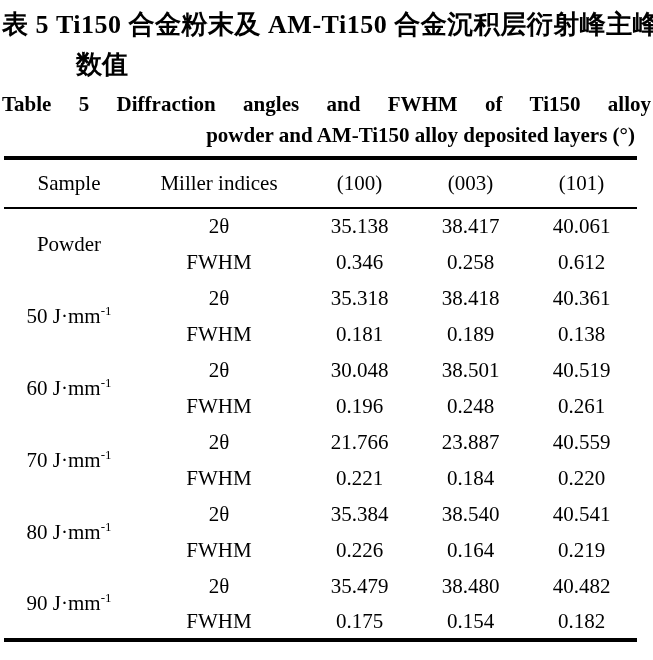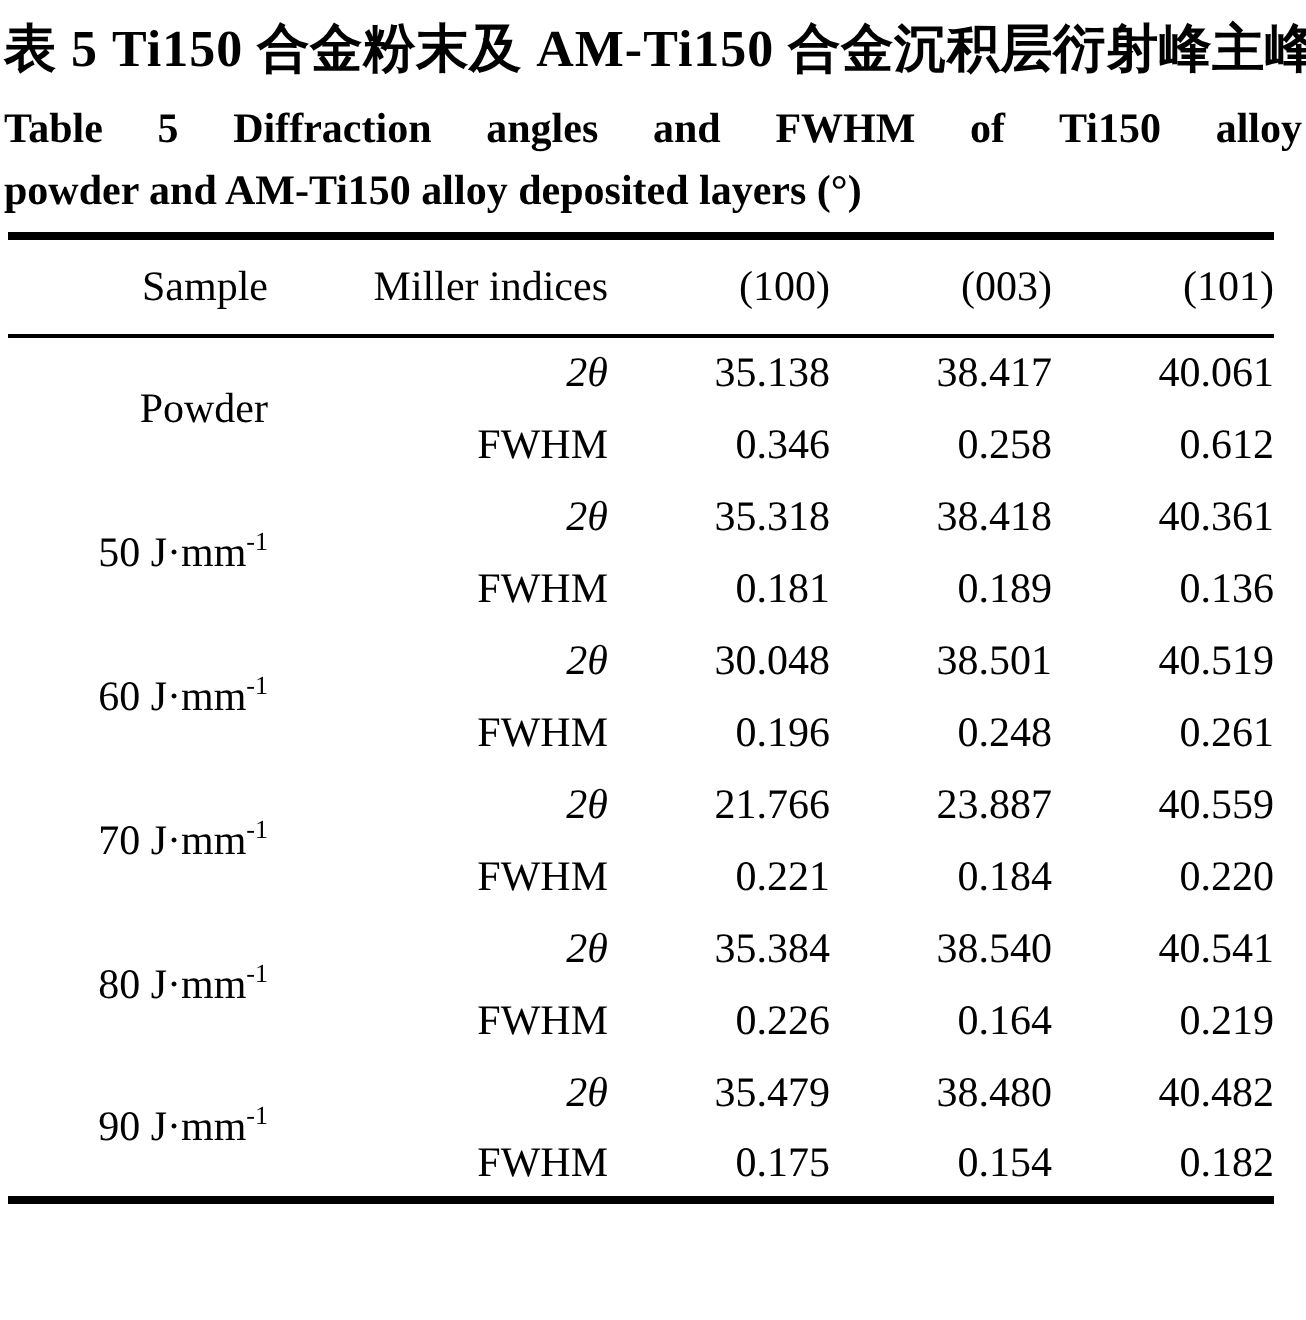--- a/index.html
+++ b/index.html
@@ -49,21 +49,21 @@
     font-weight: bold;
     line-height: 31px;
     white-space: nowrap;
     text-align: justify;
     text-align-last: justify;
   }
   .en-line2 {
     font-size: 21px;
     font-weight: bold;
     line-height: 31px;
-    text-align: left;
+    text-align: right;
     padding-right: 16px;
   }
   
   table.xrd {
     margin-left: 4px;
     margin-top: 5px;
     width: 633px;
     border-collapse: collapse;
     table-layout: fixed;
     border-top: 4px solid #000000;
@@ -72,40 +72,41 @@
   }
   table.xrd col.c-sample { width: 130px; }
   table.xrd col.c-miller { width: 170px; }
   table.xrd col.c-val    { width: 111px; }
   table.xrd thead tr {
     height: 50px;
     border-bottom: 2px solid #000000;
   }
   table.xrd tbody tr { height: 36px; }
   table.xrd th, table.xrd td {
-    text-align: right;
+    text-align: center;
     vertical-align: middle;
     font-weight: normal;
     padding: 0;
   }
   .cell-miller { padding-right: 86px; }
-  .theta { font-style: italic; }
+  .theta { }
   .cell-sample sup, .sup {
     font-size: 13px;
     vertical-align: super;
     line-height: 0;
   }
 </style>
 </head>
 <body>
 
 <div class="page">
 
   <div class="zh-caption">
     <div class="zh-line1">表 5 Ti150 合金粉末及 AM-Ti150 合金沉积层衍射峰主峰参</div>
+    <div class="zh-line2">数值</div>
   </div>
 
   <div class="en-caption">
     <div class="en-line1">Table 5 Diffraction angles and FWHM of Ti150 alloy</div>
     <div class="en-line2">powder and AM-Ti150 alloy deposited layers (°)</div>
   </div>
 
   <table class="xrd">
     <colgroup>
       <col class="c-sample">
@@ -143,21 +144,21 @@
         <td class="cell-sample" rowspan="2"><span>50 J·mm</span><sup class="sup">-1</sup></td>
         <td class="cell-miller theta">2θ</td>
         <td>35.318</td>
         <td>38.418</td>
         <td>40.361</td>
       </tr>
       <tr>
         <td class="cell-miller">FWHM</td>
         <td>0.181</td>
         <td>0.189</td>
-        <td>0.136</td>
+        <td>0.138</td>
       </tr>
 
       <tr>
         <td class="cell-sample" rowspan="2"><span>60 J·mm</span><sup class="sup">-1</sup></td>
         <td class="cell-miller theta">2θ</td>
         <td>30.048</td>
         <td>38.501</td>
         <td>40.519</td>
       </tr>
       <tr>

